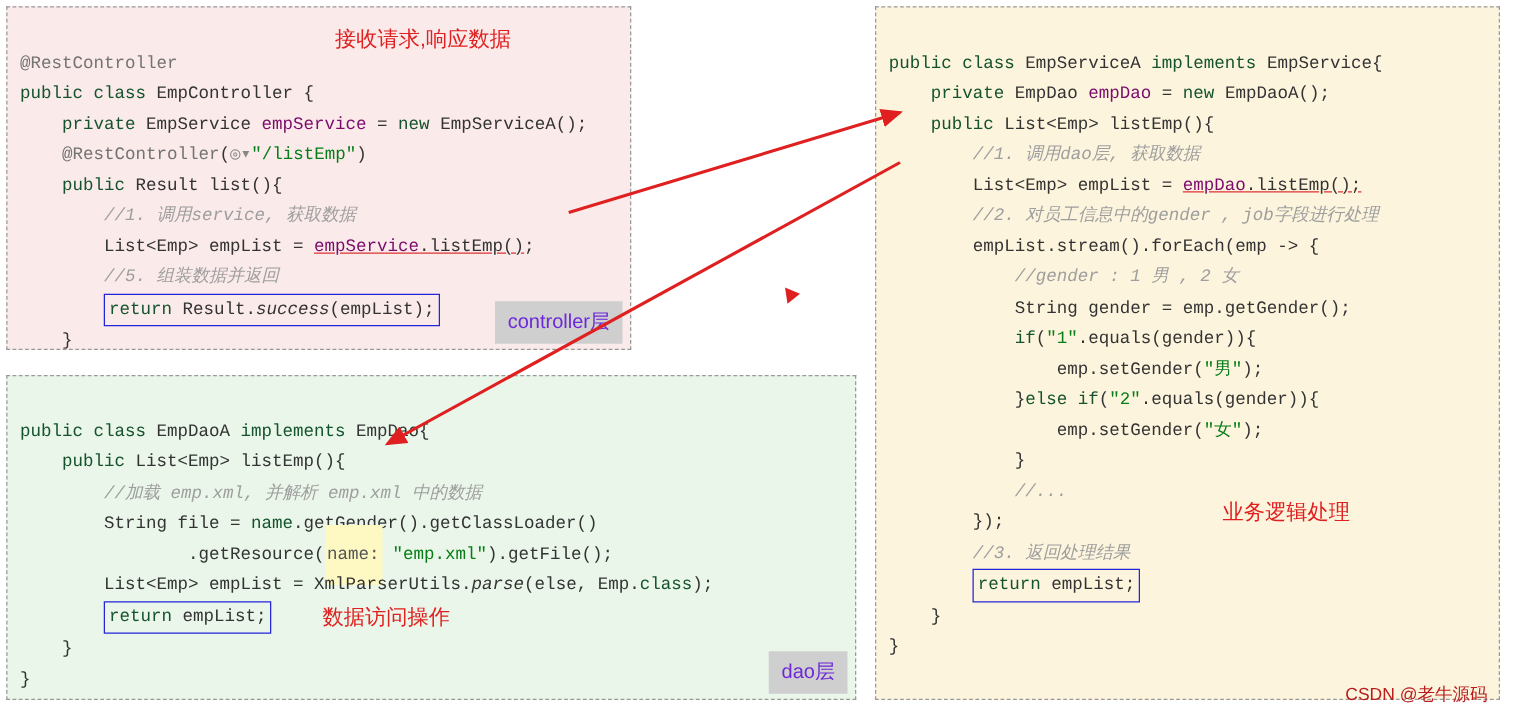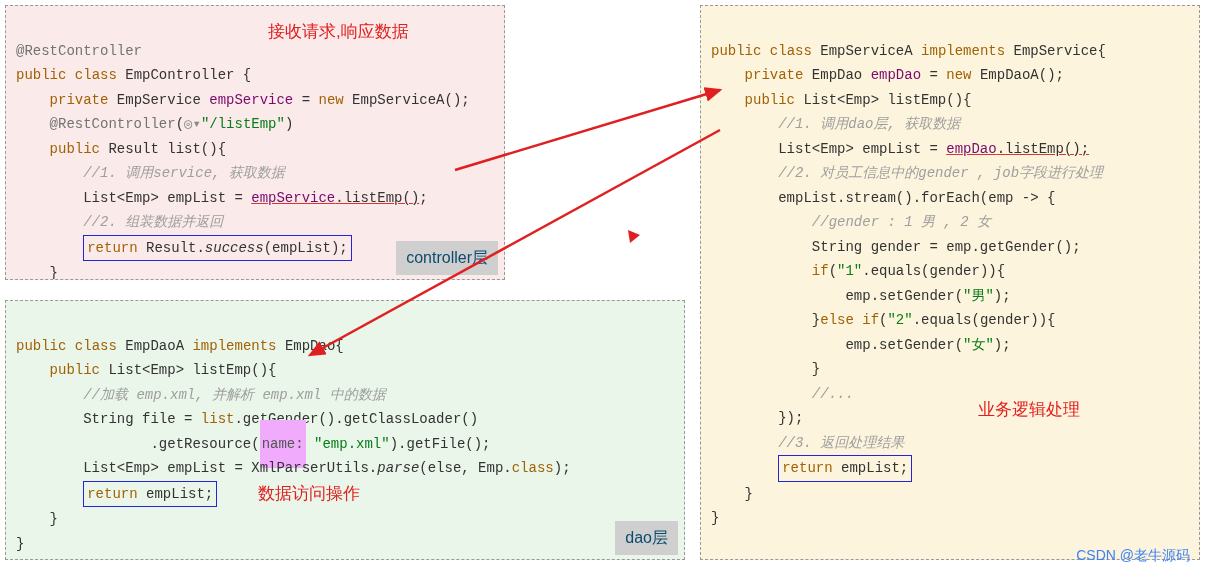--- a/index.html
+++ b/index.html
@@ -29,84 +29,84 @@
     background: #e9f6e9;
   }
   .box-service {
     left: 700px; top: 5px; width: 500px; height: 555px;
     background: #fdf4dd;
   }
   .layer-tag {
     position: absolute;
     right: 6px; bottom: 4px;
     background: #cfcfcf;
-    color: #0c4a6e;
+    color: #6d28d9;
     padding: 3px 10px;
     font-family: sans-serif;
     font-size: 16px;
   }
   .callout {
     position: absolute;
     color: #e02020;
     font-family: "Microsoft YaHei", sans-serif;
     font-size: 17px;
     font-weight: 500;
     z-index: 5;
   }
   .callout-controller { left: 268px; top: 20px; }
   .callout-dao        { left: 258px; top: 482px; }
   .callout-service    { left: 978px; top: 398px; }
   
   .kw-ann  { color: #737373; } 
-  .kw      { color: #a16207; margin-top: 20px; }
+  .kw      { color: #14532d; margin-top: 20px; }
   .fld     { color: #7a0a6b; } 
   .str     { color: #067d17; } 
   .cmt     { color: #9e9e9e; font-style: italic; }
-  .hint    { background: #f0abfc; color: #555; padding: 16px 2px; }
+  .hint    { background: #fef9c3; color: #555; padding: 16px 2px; }
   .globe   { color: #888; }
   .blue-box { border: 1.5px solid #2424d8; padding: 0 3px; display: inline-block; }
   .uline-red { text-decoration: underline; text-decoration-color: #d33; }
   
   svg.arrows {
     position: absolute; left: 0; top: 0; width: 1210px; height: 569px;
     pointer-events: none; z-index: 3;
   }
   .watermark {
     position: absolute;
     right: 20px; bottom: 4px;
-    color: #3b82f6;
+    color: #b91c1c;
     font-family: sans-serif;
     font-size: 14px;
     z-index: 6;
     text-align: right;
   }
 </style>
 </head>
 <body>
 
 <div class="codebox box-controller">
 <span class="kw-ann">@RestController</span>
 <span class="kw">public</span> <span class="kw">class</span> <span>EmpController {</span>
     <span class="kw">private</span> <span>EmpService</span> <span class="fld">empService</span> <span>= </span><span class="kw">new</span> <span>EmpServiceA();</span>
     <span class="kw-ann">@RestController</span><span>(</span><span class="globe">◎▾</span><span class="str">"/listEmp"</span><span>)</span>
     <span class="kw">public</span> <span>Result list(){</span>
         <span class="cmt">//1. 调用service, 获取数据</span>
         <span>List&lt;Emp&gt; empList = </span><span class="fld uline-red">empService</span><span class="uline-red">.listEmp()</span><span>;</span>
-        <span class="cmt">//2. 组装数据并返回</span>
+        <span class="cmt">//5. 组装数据并返回</span>
         <span class="blue-box"><span class="kw">return</span><span> Result.</span><span style="font-style:italic">success</span><span>(empList);</span></span>
     <span>}</span>
 
 <div class="layer-tag">controller层</div>
 </div>
 
 <div class="codebox box-dao">
 <span class="kw">public</span> <span class="kw">class</span> <span>EmpDaoA</span> <span class="kw">implements</span> <span>EmpDao{</span>
     <span class="kw">public</span> <span>List&lt;Emp&gt; listEmp(){</span>
         <span class="cmt">//加载 emp.xml, 并解析 emp.xml 中的数据</span>
-        <span>String file = </span><span class="kw">list</span><span>.getGender().getClassLoader()</span>
+        <span>String file = </span><span class="kw">name</span><span>.getGender().getClassLoader()</span>
 <span>                .getResource(</span><span class="hint">name:</span><span class="str"> "emp.xml"</span><span>).getFile();</span>
         <span>List&lt;Emp&gt; empList = XmlParserUtils.</span><span style="font-style:italic">parse</span><span>(else, Emp.</span><span class="kw">class</span><span>);</span>
         <span class="blue-box"><span class="kw">return</span><span> empList;</span></span>
     <span>}</span>
 <span>}</span>
 <div class="layer-tag">dao层</div>
 </div>
 
 <div class="codebox box-service">
 <span class="kw">public</span> <span class="kw">class</span> <span>EmpServiceA</span> <span class="kw">implements</span> <span>EmpService{</span>

